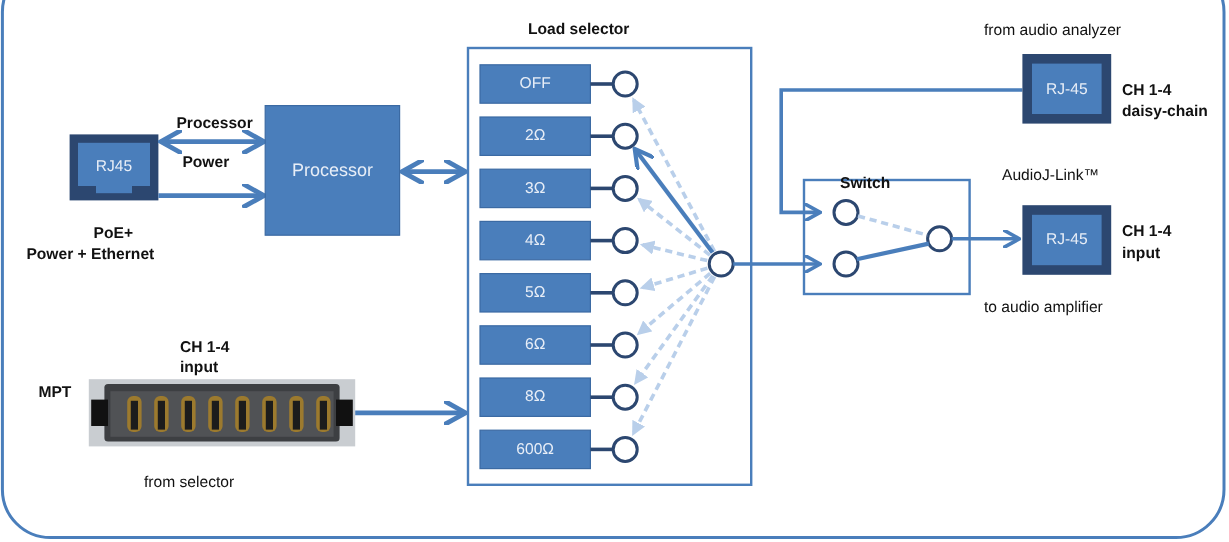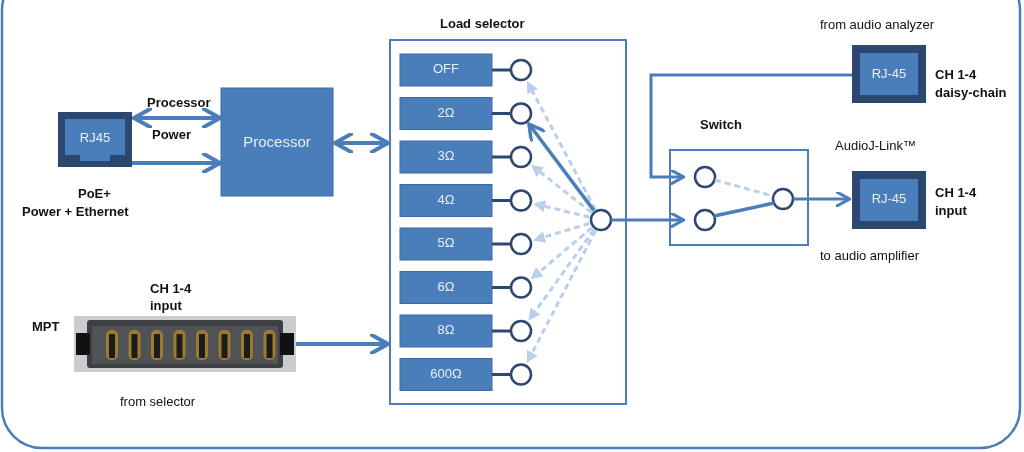--- a/index.html
+++ b/index.html
@@ -173,21 +173,21 @@
 <div class="lbl bold" style="left:152px;top:127px">Power</div>
 <div class="lbl bold" style="left:78px;top:186px;width:40px">PoE+</div>
 <div class="lbl bold" style="left:22px;top:204px;width:140px">Power + Ethernet</div>
 
 <div class="lbl bold" style="left:150px;top:281px;width:80px">CH 1-4</div>
 <div class="lbl bold ital" style="left:150px;top:298px;width:80px">input</div>
 <div class="lbl bold" style="left:32px;top:319px">MPT</div>
 <div class="lbl ital" style="left:120px;top:394px;width:120px">from selector</div>
 
 <div class="lbl bold" style="left:440px;top:16px;width:140px">Load selector</div>
-<div class="lbl bold" style="left:700px;top:117px;width:80px">Switch</div>
+<div class="lbl bold" style="left:700px;top:145px;width:80px">Switch</div>
 
 <div class="lbl ital" style="left:820px;top:17px;width:140px">from audio analyzer</div>
 <div class="lbl bold" style="left:935px;top:67px;width:80px">CH 1-4</div>
 <div class="lbl bold ital" style="left:935px;top:85px;width:80px">daisy-chain</div>
 
 <div class="lbl ital" style="left:835px;top:138px;width:110px">AudioJ-Link™</div>
 <div class="lbl bold" style="left:935px;top:185px;width:80px">CH 1-4</div>
 <div class="lbl bold ital" style="left:935px;top:203px;width:80px">input</div>
 <div class="lbl ital" style="left:820px;top:248px;width:140px">to audio amplifier</div>
 

